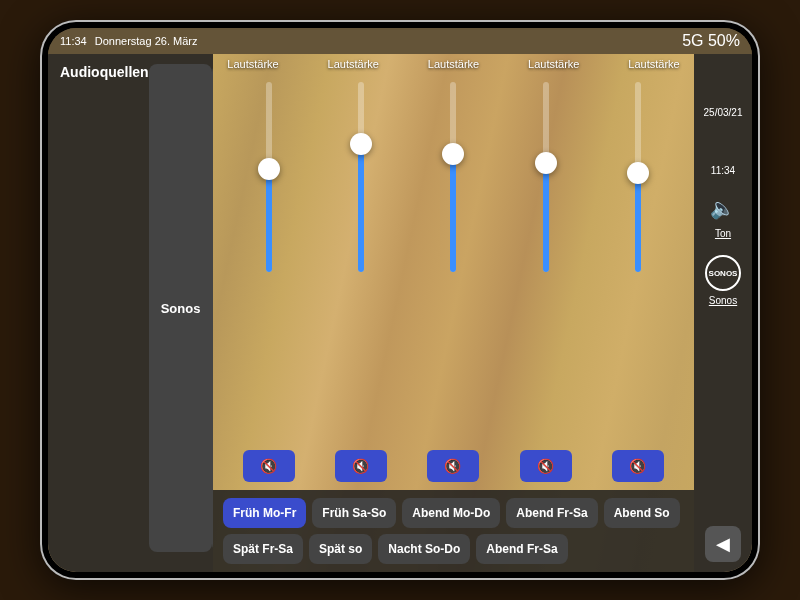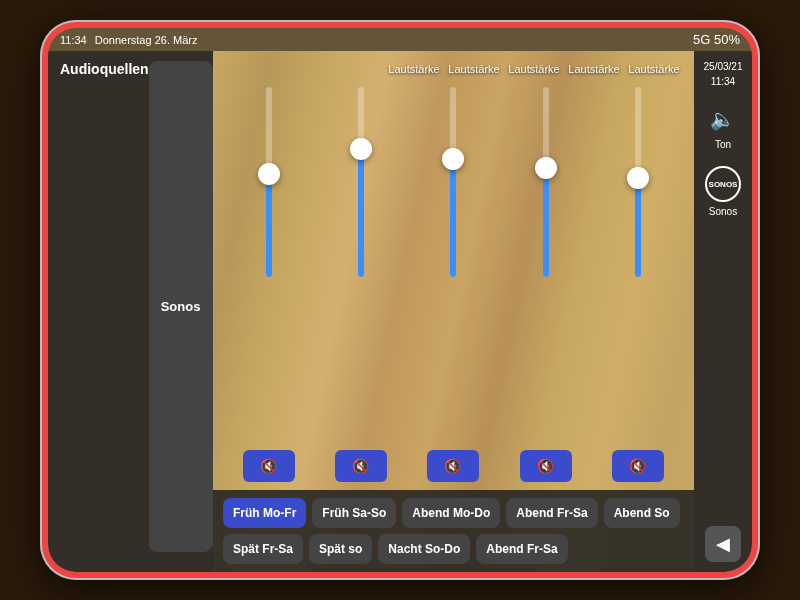--- a/index.html
+++ b/index.html
@@ -10,21 +10,21 @@
       background: #2a1a0a;
       display: flex;
       align-items: center;
       justify-content: center;
       font-family: -apple-system, 'Helvetica Neue', Arial, sans-serif;
     }
 
     .ipad-frame {
       width: 720px;
       height: 560px;
-      background: #ef4444;
+      background: #000000;
       border-radius: 36px;
       padding: 8px;
       box-shadow: 0 8px 40px rgba(0,0,0,0.7), inset 0 0 0 2px #bbb;
       position: relative;
       display: flex;
       align-items: center;
       justify-content: center;
     }
 
     .ipad-screen {
@@ -43,21 +43,21 @@
       color: white;
       font-size: 11px;
       padding: 4px 12px;
       display: flex;
       justify-content: space-between;
       align-items: center;
       flex-shrink: 0;
     }
 
     .status-left { display: flex; gap: 8px; align-items: center; }
-    .status-right { font-size: 13px; margin-left: 36px; }
+    .status-right { font-size: 16px; margin-left: 36px; }
 
     
     .app-container {
       flex: 1;
       display: flex;
       flex-direction: row;
       overflow: hidden;
     }
 
     
@@ -116,22 +116,22 @@
     .sliders-section {
       flex: 1;
       display: flex;
       flex-direction: column;
       z-index: 1;
       position: relative;
     }
 
     .sliders-header {
       display: flex;
-      justify-content: flex-end;
-      padding: 12px 10px 0 10px;
+      justify-content: space-between;
+      padding: 4px 10px 0 10px;
     }
 
     .slider-label {
       color: white;
       font-size: 11px;
       font-weight: 500;
       text-align: center;
       text-shadow: 0 1px 3px rgba(0,0,0,0.8);
       width: 60px;
     }
@@ -253,36 +253,38 @@
       display: flex;
       flex-direction: column;
       align-items: center;
       gap: 4px;
     }
 
     .right-panel-date {
       color: white;
       font-size: 10px;
       text-align: center;
+      margin-top: 43px;
     }
 
     .right-panel-icon {
       width: 32px;
       height: 32px;
       display: flex;
       align-items: center;
       justify-content: center;
       color: white;
       font-size: 20px;
     }
 
     .right-panel-label {
       color: white;
       font-size: 10px;
       text-align: center;
+      text-decoration: underline;
     }
 
     .sonos-circle {
       width: 36px;
       height: 36px;
       border-radius: 50%;
       border: 2px solid white;
       display: flex;
       align-items: center;
       justify-content: center;

